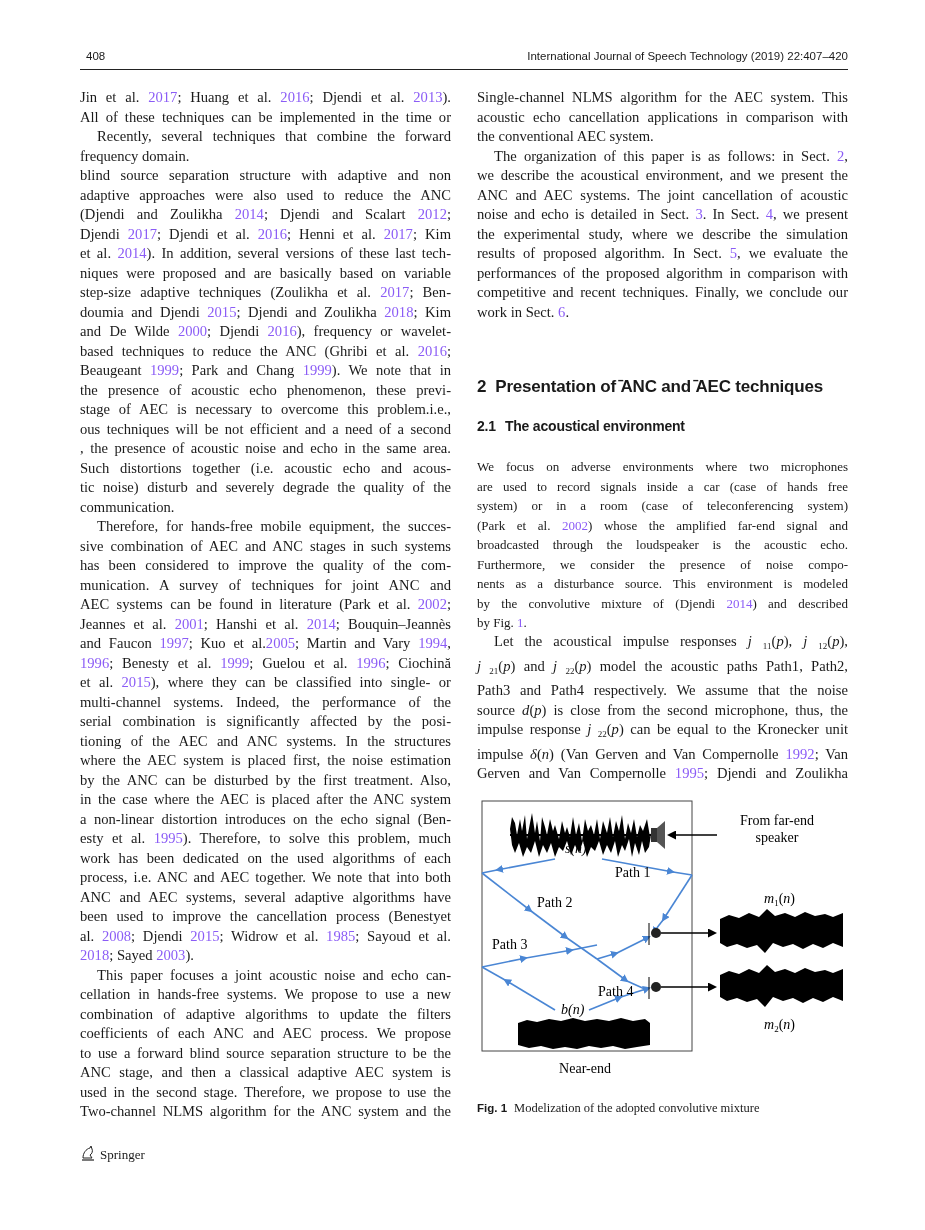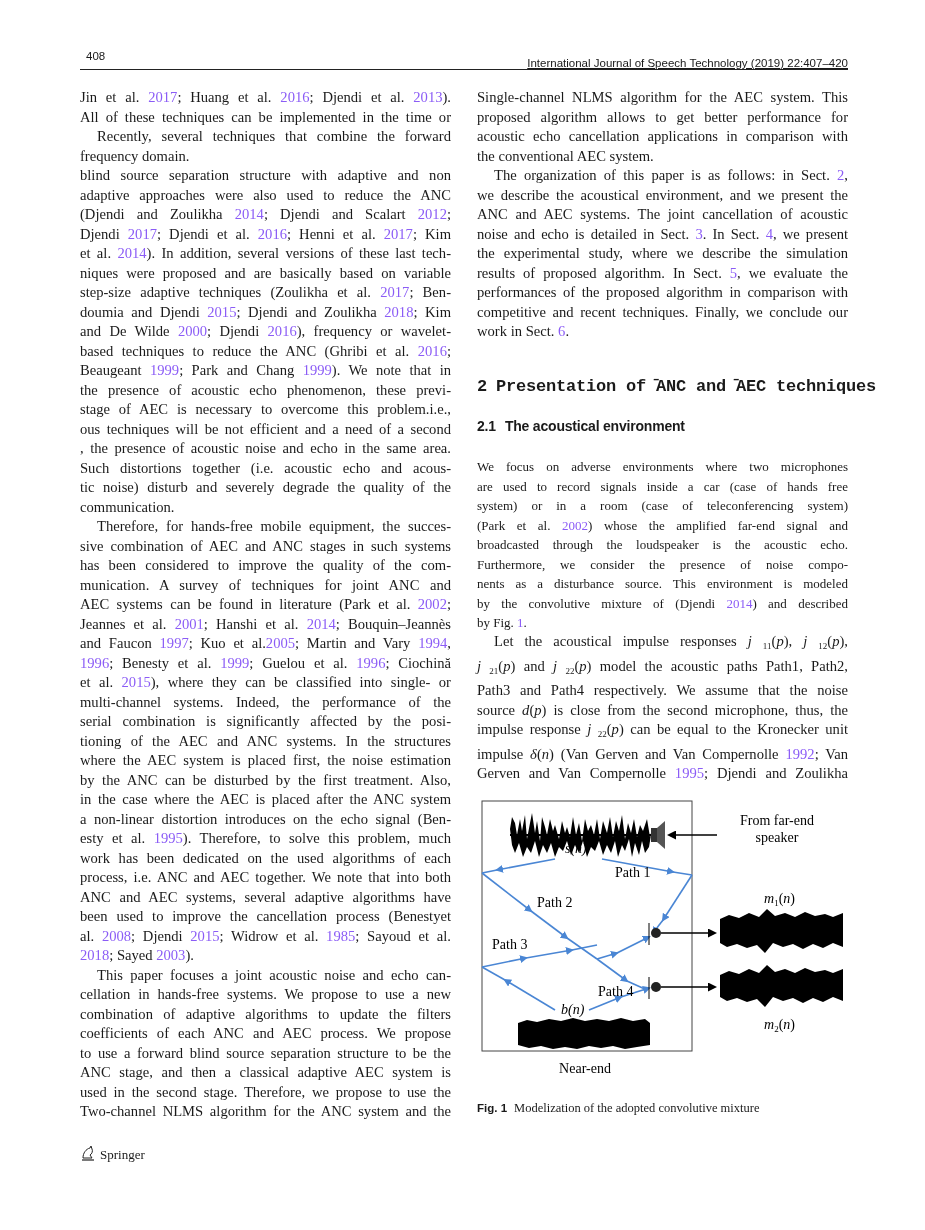--- a/index.html
+++ b/index.html
@@ -1,28 +1,28 @@
 <!DOCTYPE html>
 <html><head>
 <meta charset="utf-8">
 <style>
   html, body { margin: 0; padding: 0; background: #ffffff; }
   body { width: 925px; height: 1230px; position: relative; overflow: hidden; font-family: "Liberation Serif", serif; color: #1a1a1a; }
   .running-head { position: absolute; top: 50px; left: 80px; width: 768px; height: 18px; font-family: "Liberation Sans", sans-serif; font-size: 11.5px; }
   .running-head .pg { position: absolute; left: 6px; top: 0; }
-  .running-head .jr { position: absolute; right: 0; top: 7px; text-decoration: underline; }
+  .running-head .jr { position: absolute; right: 0; top: 0; }
   .head-rule { position: absolute; top: 69px; left: 80px; width: 768px; height: 1px; background: #222; }
   .col { position: absolute; top: 88px; width: 371px; font-size: 14.6px; line-height: 19.5px; text-align: justify; }
   .col.left { left: 80px; }
   .col.right { left: 477px; }
   .ln { display: block; text-align: justify; text-align-last: justify; white-space: nowrap; }
   .ln.last { text-align-last: left; }
   .ln.ind { padding-left: 17px; }
   a.cite { color: #8b5cf6; text-decoration: none; }
-  .h2 { position: absolute; left: 477px; top: 377px; font-family: Liberation Mono, monospace; font-weight: bold; font-size: 17px; letter-spacing: -0.2px; }
+  .h2 { position: absolute; left: 477px; top: 377px; font-family: Liberation Sans, sans-serif; font-weight: bold; font-size: 17px; letter-spacing: -0.2px; }
   .h3 { position: absolute; left: 477px; top: 418px; font-family: "Liberation Sans", sans-serif; font-weight: bold; font-size: 14px; letter-spacing: -0.2px; }
   .h2 .num, .h3 .num { margin-right: 9px; }
   .right2 { position: absolute; left: 477px; top: 457px; width: 371px; font-size: 13px; line-height: 19.5px; }
   .right3 { position: absolute; left: 477px; top: 632px; width: 371px; font-size: 14.6px; line-height: 19.5px; }
   .figure { position: absolute; left: 477px; top: 795px; width: 380px; height: 300px; }
   .caption { position: absolute; left: 477px; top: 1101px; font-size: 12.5px; }
   .caption .fig-label { font-family: "Liberation Sans", sans-serif; font-weight: bold; font-size: 11.5px; margin-right: 7px; }
   .footer { position: absolute; left: 80px; top: 1145px; font-size: 13px; display: flex; align-items: flex-end; gap: 4px; }
   .footer svg { display: block; }
   .math { font-style: italic; }
@@ -88,21 +88,20 @@
     <span class="ln">cellation in hands-free systems. We propose to use a new</span>
     <span class="ln">combination of adaptive algorithms to update the filters</span>
     <span class="ln">coefficients of each ANC and AEC process. We propose</span>
     <span class="ln">to use a forward blind source separation structure to be the</span>
     <span class="ln">ANC stage, and then a classical adaptive AEC system is</span>
     <span class="ln">used in the second stage. Therefore, we propose to use the</span>
     <span class="ln">Two-channel NLMS algorithm for the ANC system and the</span>
   </div>
 <div class="col right" id="col-right-top">
     <span class="ln">Single-channel NLMS algorithm for the AEC system. This</span>
-    <span class="ln">proposed algorithm allows to get better performance for</span>
     <span class="ln">acoustic echo cancellation applications in comparison with</span>
     <span class="ln last">the conventional AEC system.</span>
     <span class="ln ind">The organization of this paper is as follows: in Sect. <a class="cite">2</a>,</span>
     <span class="ln">we describe the acoustical environment, and we present the</span>
     <span class="ln">ANC and AEC systems. The joint cancellation of acoustic</span>
     <span class="ln">noise and echo is detailed in Sect. <a class="cite">3</a>. In Sect. <a class="cite">4</a>, we present</span>
     <span class="ln">the experimental study, where we describe the simulation</span>
     <span class="ln">results of proposed algorithm. In Sect. <a class="cite">5</a>, we evaluate the</span>
     <span class="ln">performances of the proposed algorithm in comparison with</span>
     <span class="ln">competitive and recent techniques. Finally, we conclude our</span>

